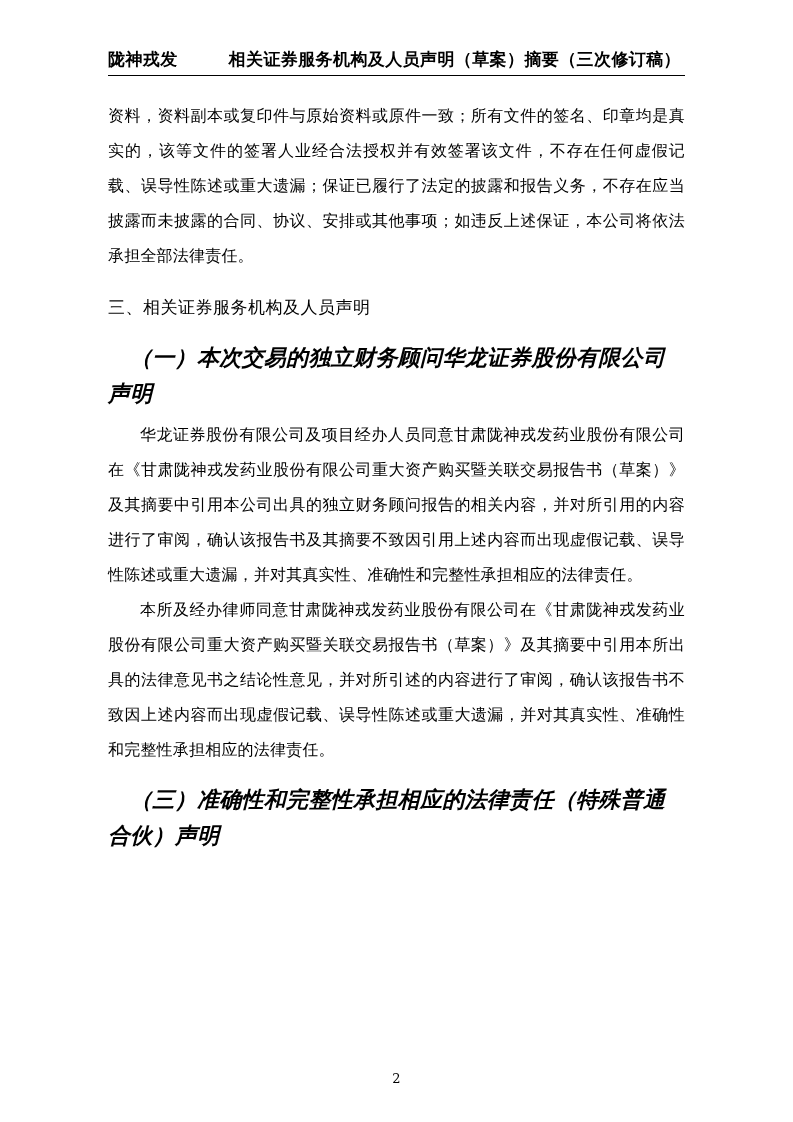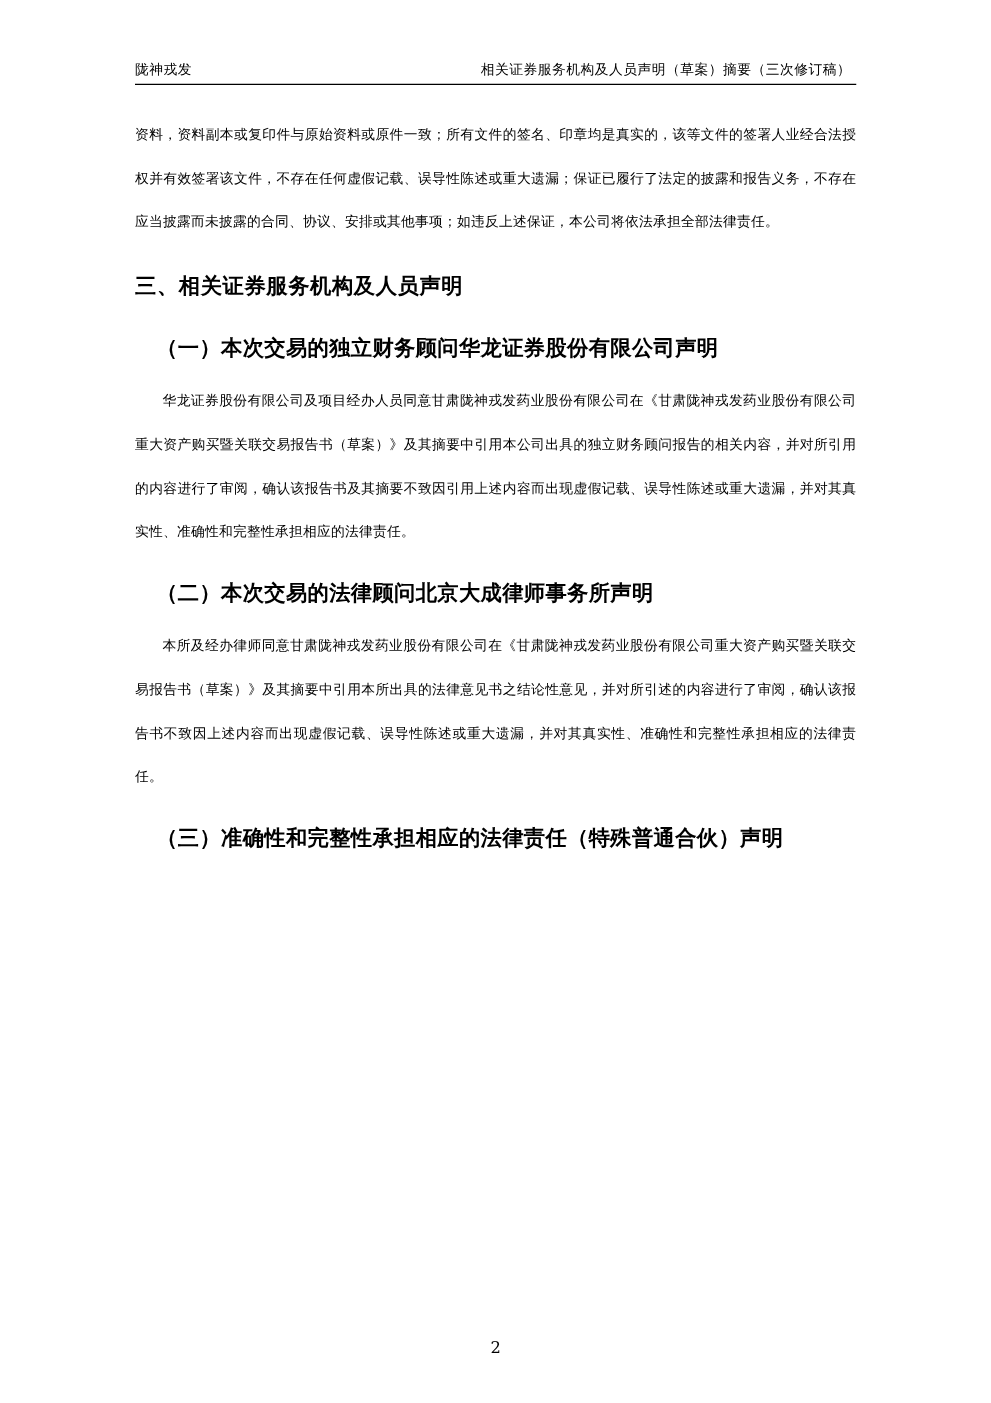--- a/index.html
+++ b/index.html
@@ -24,65 +24,66 @@
     position: absolute;
     left: 108px;
     right: 108px;
     top: 48px;
     bottom: 40px;
   }
   
   .doc-header {
     display: flex;
     align-items: baseline;
-    font-size: 11px;
-    font-weight: normal;
+    font-size: 17px;
+    font-weight: bold;
     letter-spacing: 0.4px;
     padding-bottom: 4px;
   }
   .doc-header .left {
     white-space: nowrap;
   }
   .doc-header .right {
     margin-left: auto;
     white-space: nowrap;
     padding-right: 4px;
   }
   .header-rule {
     border: 0;
     border-top: 1px solid #000;
     margin: 0 0 22px 0;
     height: 0;
   }
   
   p.body-par {
-    font-size: 11px;
+    font-size: 16px;
     line-height: 35px;
     margin: 0;
     text-align: justify;
     text-justify: inter-ideograph;
     letter-spacing: 0.2px;
   }
   p.indent2 {
     text-indent: 2em;
   }
   h2.sec-title {
     font-size: 17px;
-    font-weight: bold;
+    font-weight: normal;
     line-height: 36px;
     margin: 16px 0 8px 0;
     letter-spacing: 0.5px;
   }
   h3.sub-title {
-    font-size: 17px;
+    font-size: 22px;
     font-weight: bold;
     line-height: 36px;
     margin: 14px 0 6px 0;
     text-indent: 1em;
     letter-spacing: 0.3px;
+    font-style: italic;
   }
   
   .page-number {
     position: absolute;
     left: 0;
     right: 0;
     bottom: 36px;
     text-align: center;
     font-size: 13px;
     font-family: "DejaVu Serif", "Liberation Serif", serif;
@@ -100,21 +101,20 @@
     </div>
     <hr class="header-rule">
 
     <p class="body-par">资料，资料副本或复印件与原始资料或原件一致；所有文件的签名、印章均是真实的，该等文件的签署人业经合法授权并有效签署该文件，不存在任何虚假记载、误导性陈述或重大遗漏；保证已履行了法定的披露和报告义务，不存在应当披露而未披露的合同、协议、安排或其他事项；如违反上述保证，本公司将依法承担全部法律责任。</p>
 
     <h2 class="sec-title">三、相关证券服务机构及人员声明</h2>
 
     <h3 class="sub-title">（一）本次交易的独立财务顾问华龙证券股份有限公司声明</h3>
     <p class="body-par indent2">华龙证券股份有限公司及项目经办人员同意甘肃陇神戎发药业股份有限公司在《甘肃陇神戎发药业股份有限公司重大资产购买暨关联交易报告书（草案）》及其摘要中引用本公司出具的独立财务顾问报告的相关内容，并对所引用的内容进行了审阅，确认该报告书及其摘要不致因引用上述内容而出现虚假记载、误导性陈述或重大遗漏，并对其真实性、准确性和完整性承担相应的法律责任。</p>
 
-    <h3 class="sub-title">（二）本次交易的法律顾问北京大成律师事务所声明</h3>
     <p class="body-par indent2">本所及经办律师同意甘肃陇神戎发药业股份有限公司在《甘肃陇神戎发药业股份有限公司重大资产购买暨关联交易报告书（草案）》及其摘要中引用本所出具的法律意见书之结论性意见，并对所引述的内容进行了审阅，确认该报告书不致因上述内容而出现虚假记载、误导性陈述或重大遗漏，并对其真实性、准确性和完整性承担相应的法律责任。</p>
 
     <h3 class="sub-title">（三）准确性和完整性承担相应的法律责任（特殊普通合伙）声明</h3>
 
   </div>
 
   <div class="page-number">2</div>
 </div>
 
 </body></html>

